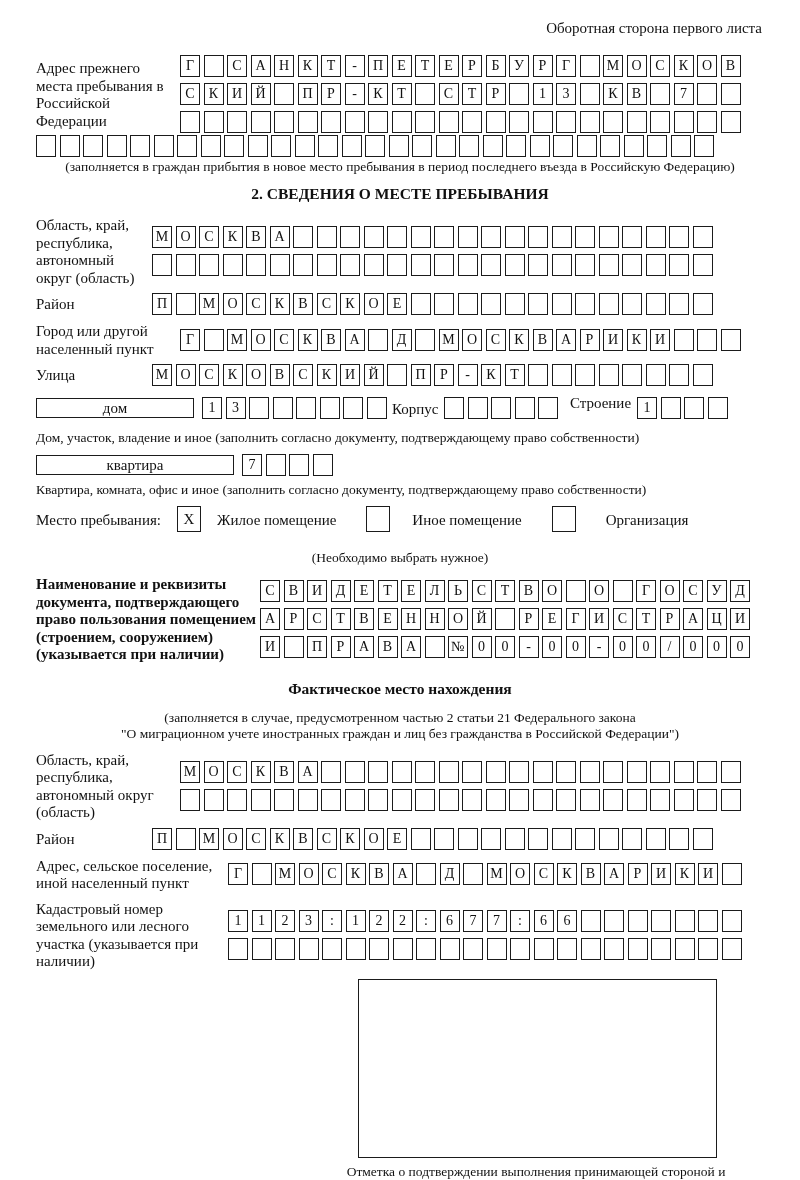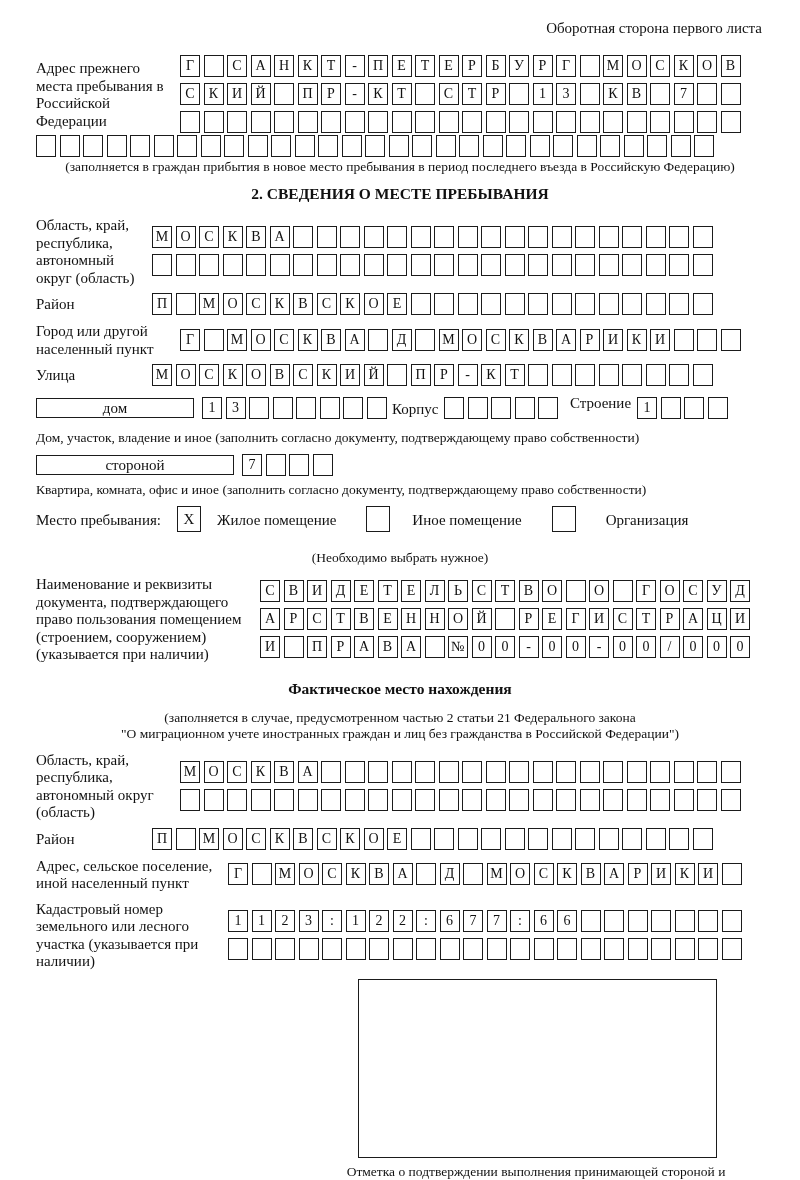--- a/index.html
+++ b/index.html
@@ -5,21 +5,21 @@
   html,body{margin:0;padding:0;}
   body{
     width:800px;height:1180px;box-sizing:border-box;
     padding:16px 36px 0 36px;overflow:hidden;
     background:#ffffff;color:#111;
     font-family:"Liberation Serif","DejaVu Serif",serif;
   }
   .hdr{ text-align:right; font-size:15px; margin:4px 2px 18px 0; }
   .frow{ display:flex; align-items:center; margin-bottom:6px; }
   .lbl{ font-size:15px; line-height:17.5px; flex:none; padding-top:2px; }
-  .w144{ width:144px; } .w116{ width:116px; } .w224{ width:224px; } .w192{ width:192px; }
+  .w144{ width:144px; } .w116{ width:116px; } .w224{ width:224px;font-weight:bold; } .w192{ width:192px; }
   .cellcol{ display:flex; flex-direction:column; row-gap:6px; }
   .cellrow{ display:flex; }
   .cell{
     flex:none; width:20px; height:22px; margin-right:3.5px;
     border:1.5px solid #1b1b1b; box-sizing:border-box;
     display:flex; align-items:center; justify-content:center;
     font-size:14px; line-height:1;
   }
   .note{ font-size:13.5px; line-height:16px; }
   .center{ text-align:center; }
@@ -333,21 +333,21 @@
   <div class="cellrow">
       <span class="cell">1</span>
       <span class="cell"></span>
       <span class="cell"></span>
       <span class="cell"></span>
     </div>
 </div>
 <div class="note mb8">Дом, участок, владение и иное (заполнить согласно документу, подтверждающему право собственности)</div>
 
 <div class="frow">
-  <div class="wbox" style="width:198px;">стороной</div>
+  <div class="wbox" style="width:198px;">квартира</div>
   <div class="cellrow">
       <span class="cell">7</span>
       <span class="cell"></span>
       <span class="cell"></span>
       <span class="cell"></span>
     </div>
 </div>
 <div class="note mb8">Квартира, комната, офис и иное (заполнить согласно документу, подтверждающему право собственности)</div>
 
 <div class="frow" style="align-items:center;margin-bottom:18px;">

